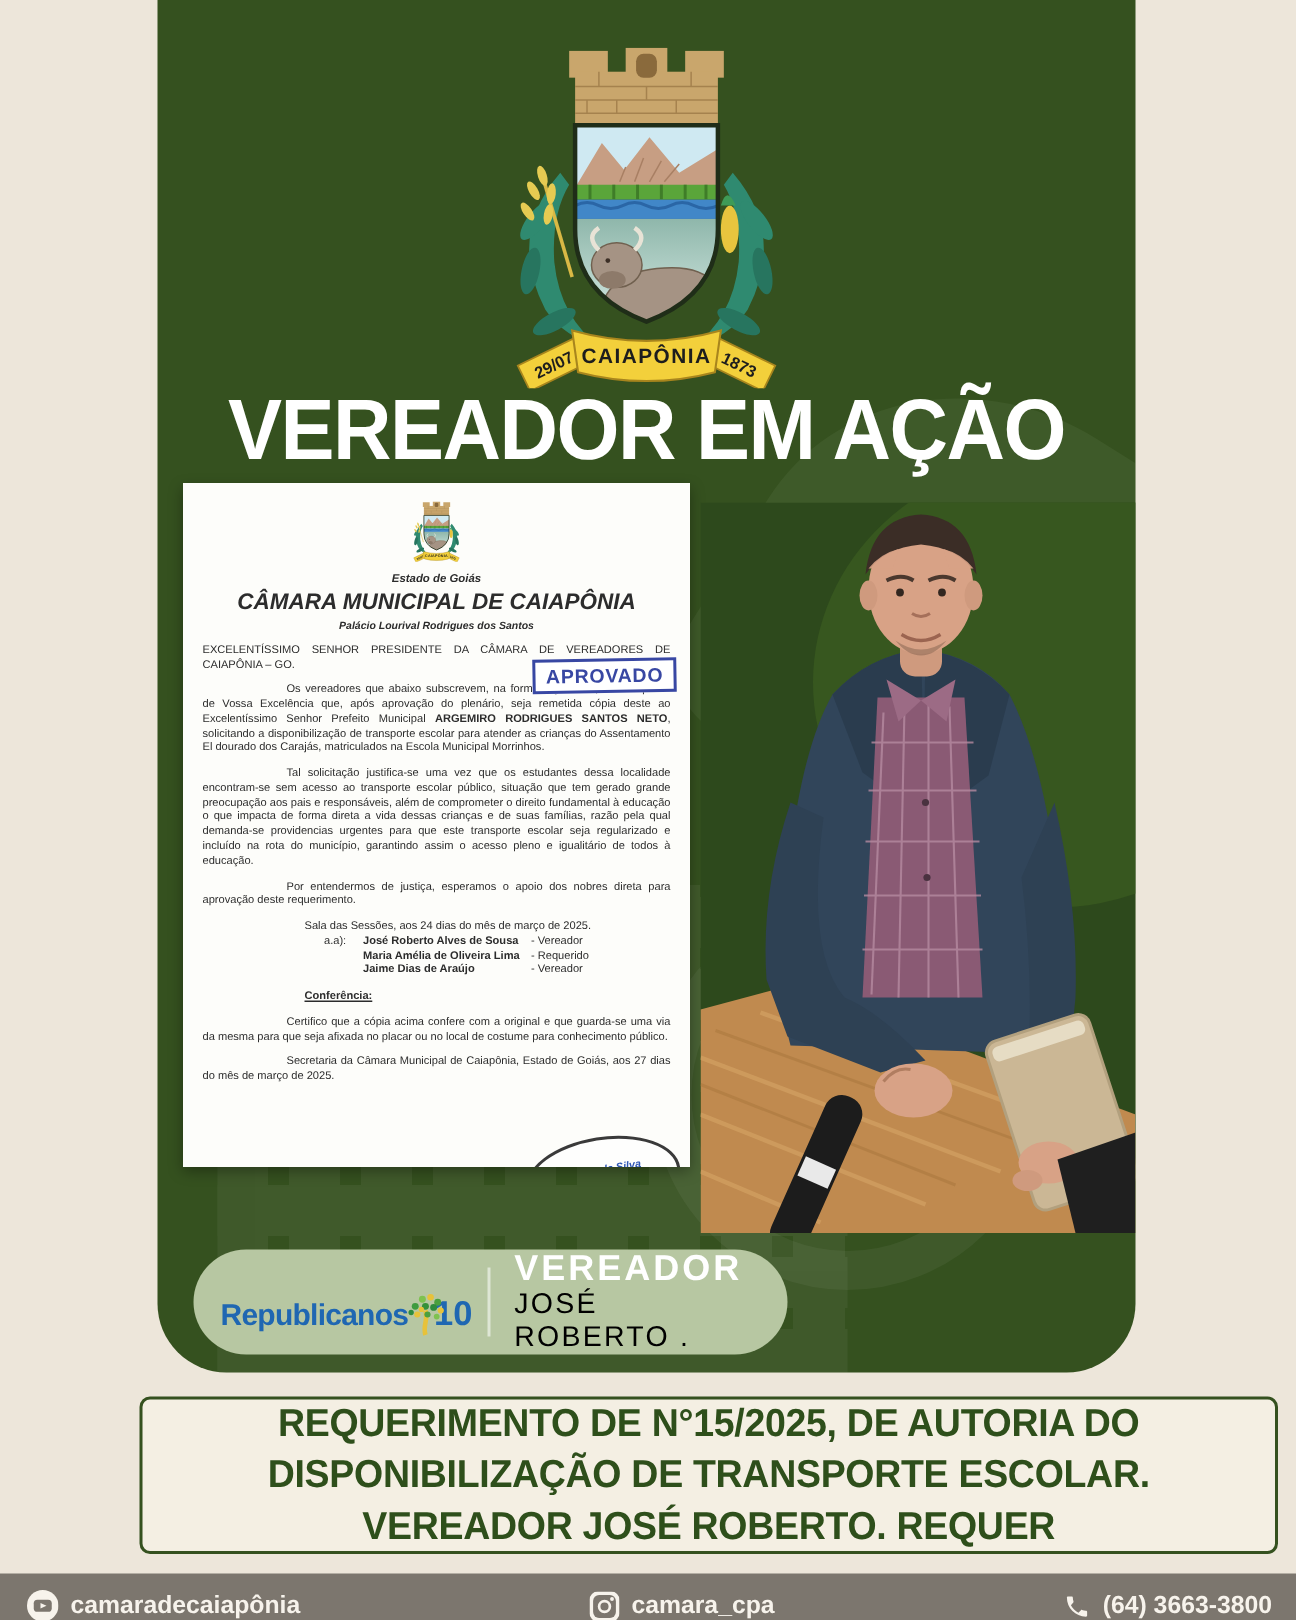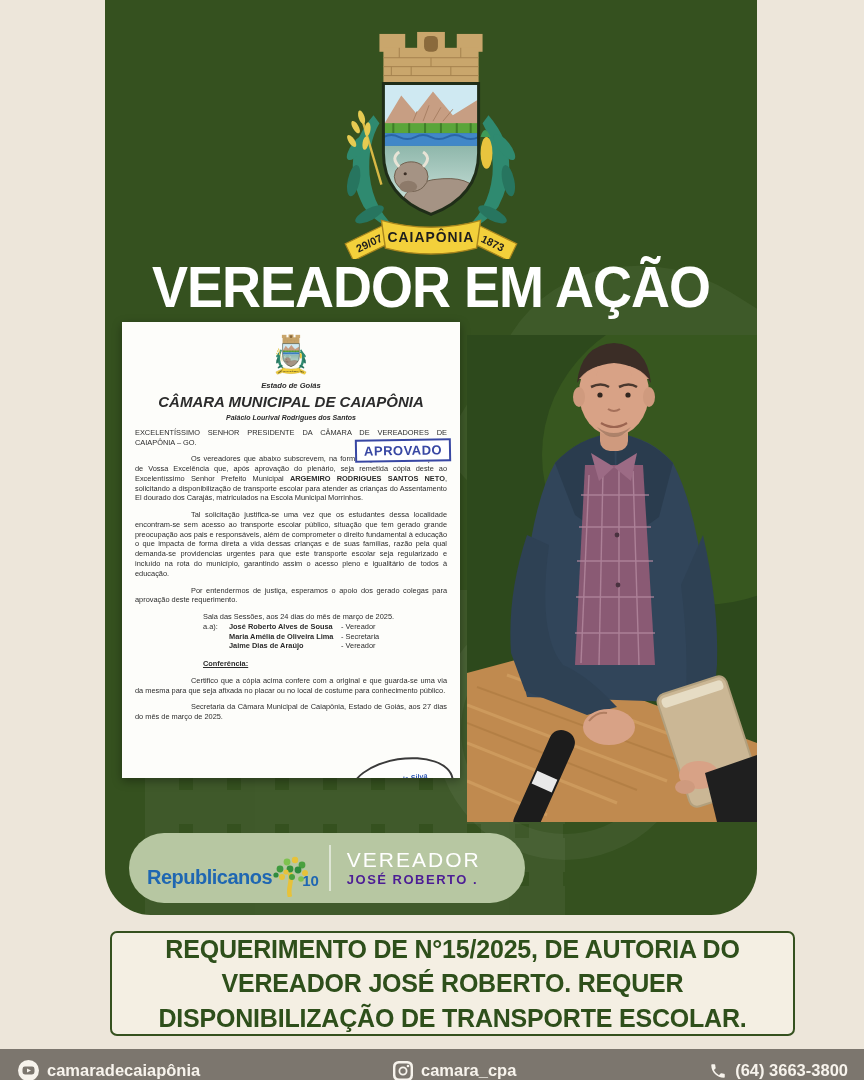--- a/index.html
+++ b/index.html
@@ -35,21 +35,21 @@
     color:#2c2c2c;font-size:7.4px;line-height:1.32;}
   .doc .dhead{text-align:center;}
   .doc .dhead .st{font-size:7.6px;font-weight:700;font-style:italic;margin-top:2px;}
   .doc .dhead .org{font-size:15px;font-weight:700;font-style:italic;margin-top:1px;}
   .doc .dhead .pal{font-size:7px;font-weight:700;font-style:italic;margin-top:1px;}
   .doc .subject{margin-top:7px;font-weight:700;text-decoration:underline;text-align:justify;}
   .doc .addr{margin-top:6px;text-align:justify;}
   .doc .fields{margin-top:7px;}
   .doc .para{margin-top:7px;text-align:justify;text-indent:56px;}
   .doc .sala-block{margin-top:7px;margin-left:68px;}
-  .doc .signer{display:flex;}
+  .doc .signer{display:flex;margin-left:13px;}
   .doc .signer .nm{font-weight:700;width:112px;}
   .doc .aa{width:26px;}
   .doc .conf{margin-top:8px;margin-left:68px;font-weight:700;text-decoration:underline;}
   .doc .approved{position:absolute;top:117px;right:9px;border:2px solid var(--approved-blue);
     color:var(--approved-blue);background:#fff;font-size:13px;font-weight:800;
     padding:1px 7px;letter-spacing:.5px;transform:rotate(-1deg);}
   .doc .round-stamp{position:absolute;left:228px;top:436px;width:104px;height:56px;
     border:2px solid #3a3a3a;border-radius:50%;transform:rotate(-9deg);
     display:flex;flex-direction:column;justify-content:center;align-items:center;
     color:#2f57b5;text-align:center;background:rgba(255,255,255,.55);}
@@ -58,28 +58,28 @@
   .doc .round-stamp .sd{font-size:4.6px;}
 
   
   .photo{position:absolute;left:362px;top:335px;width:290px;height:487px;overflow:hidden;}
 
   
   .badge{position:absolute;left:24px;top:833px;width:396px;height:70px;background:var(--badge-sage);
     border-radius:35px;display:flex;align-items:center;padding:0 18px;}
   .badge .logo{display:flex;align-items:flex-end;position:relative;min-width:168px;}
   .badge .party{color:var(--republicanos-blue);font-size:20px;font-weight:700;letter-spacing:-.5px;}
-  .badge .pnum{color:var(--republicanos-blue);font-size:15px;font-weight:800;margin-left:-3px;}
+  .badge .pnum{color:var(--republicanos-blue);font-size:23px;font-weight:800;margin-left:-3px;}
   .badge .tree{margin:0 -5px -2px -2px;position:relative;top:6px;}
   .badge .divider{width:2px;height:46px;background:rgba(255,255,255,.55);margin:0 16px 0 10px;}
-  .badge .who .role{color:#fff;font-size:21px;font-weight:400;letter-spacing:2px;line-height:1.05;}
-  .badge .who .nm{color:#4c1d95;font-size:13px;font-weight:700;letter-spacing:1.5px;}
-
-  
-  .caption{position:absolute;left:110px;top:931px;width:685px;height:105px;background:var(--caption-bg);
+  .badge .who .role{color:#fff;font-size:24px;font-weight:700;letter-spacing:2px;line-height:1.05;}
+  .badge .who .nm{color:#000000;font-size:19px;font-weight:400;letter-spacing:1.5px;}
+
+  
+  .caption{position:absolute;left:93px;top:931px;width:759px;height:105px;background:var(--caption-bg);
     border:2px solid var(--panel-green);border-radius:7px;display:flex;flex-direction:column;
     justify-content:center;align-items:center;}
   .caption .cl{color:var(--caption-green);font-size:25px;font-weight:800;line-height:1.38;
     letter-spacing:-.2px;transform:scaleY(1.04);}
 
   
   .footer{position:absolute;left:0;top:1049px;width:864px;height:31px;background:var(--footer-gray);
     display:flex;align-items:center;justify-content:space-between;padding:12px 16px 0 18px;}
   .footer .fitem{display:flex;align-items:center;gap:8px;color:#f7f3ec;
     font-size:16.5px;font-weight:700;}
@@ -209,32 +209,32 @@
             <use href="#crest-sym"></use>
           </svg>
         <div class="st">Estado de Goiás</div>
         <div class="org">CÂMARA MUNICIPAL DE CAIAPÔNIA</div>
         <div class="pal">Palácio Lourival Rodrigues dos Santos</div>
       </div>
       <div class="approved">APROVADO</div>
       <div class="addr">EXCELENTÍSSIMO SENHOR PRESIDENTE DA CÂMARA DE VEREADORES DE CAIAPÔNIA – GO.</div>
       <div class="para"><span>Os vereadores que abaixo subscrevem, na forma regimental, vêm requerer de Vossa Excelência que, após aprovação do plenário, seja remetida cópia deste ao Excelentíssimo Senhor Prefeito Municipal </span><b>ARGEMIRO RODRIGUES SANTOS NETO</b><span>, solicitando a disponibilização de transporte escolar para atender as crianças do Assentamento El dourado dos Carajás, matriculados na Escola Municipal Morrinhos.</span></div>
       <div class="para">Tal solicitação justifica-se uma vez que os estudantes dessa localidade encontram-se sem acesso ao transporte escolar público, situação que tem gerado grande preocupação aos pais e responsáveis, além de comprometer o direito fundamental à educação o que impacta de forma direta a vida dessas crianças e de suas famílias, razão pela qual demanda-se providencias urgentes para que este transporte escolar seja regularizado e incluído na rota do município, garantindo assim o acesso pleno e igualitário de todos à educação.</div>
-      <div class="para">Por entendermos de justiça, esperamos o apoio dos gerado colegas para aprovação deste requerimento.</div>
+      <div class="para">Por entendermos de justiça, esperamos o apoio dos nobres direta para aprovação deste requerimento.</div>
       <div class="sala-block">
         <div>Sala das Sessões, aos 24 dias do mês de março de 2025.</div>
         <div class="signer">
           <span class="aa">a.a):</span>
           <span class="nm">José Roberto Alves de Sousa</span>
           <span>- Vereador</span>
         </div>
         <div class="signer">
           <span class="aa"></span>
           <span class="nm">Maria Amélia de Oliveira Lima</span>
-          <span>- Secretaria</span>
+          <span>- Requerido</span>
         </div>
         <div class="signer">
           <span class="aa"></span>
           <span class="nm">Jaime Dias de Araújo</span>
           <span>- Vereador</span>
         </div>
       </div>
       <div class="conf">Conferência:</div>
       <div class="para">Certifico que a cópia acima confere com a original e que guarda-se uma via da mesma para que seja afixada no placar ou no local de costume para conhecimento público.</div>
       <div class="para">Secretaria da Câmara Municipal de Caiapônia, Estado de Goiás, aos 27 dias do mês de março de 2025.</div>
@@ -342,22 +342,22 @@
       <div class="divider"></div>
       <div class="who">
         <div class="role">VEREADOR</div>
         <div class="nm">JOSÉ ROBERTO .</div>
       </div>
     </div>
   </div>
 
   <div class="caption">
     <div class="cl">REQUERIMENTO DE N°15/2025, DE AUTORIA DO</div>
+    <div class="cl">DISPONIBILIZAÇÃO DE TRANSPORTE ESCOLAR.</div>
     <div class="cl">VEREADOR JOSÉ ROBERTO. REQUER</div>
-    <div class="cl">DISPONIBILIZAÇÃO DE TRANSPORTE ESCOLAR.</div>
   </div>
 
   <div class="footer">
     <div class="fitem">
       <svg width="21" height="21" viewBox="0 0 21 21">
         <circle cx="10.5" cy="10.5" r="10.5" fill="#f7f3ec"></circle>
         <rect x="4.5" y="6.5" width="12" height="8" rx="2.4" fill="#7c766e"></rect>
         <polygon points="9,8.6 13,10.5 9,12.4" fill="#f7f3ec"></polygon>
       </svg>
       <span>camaradecaiapônia</span>

